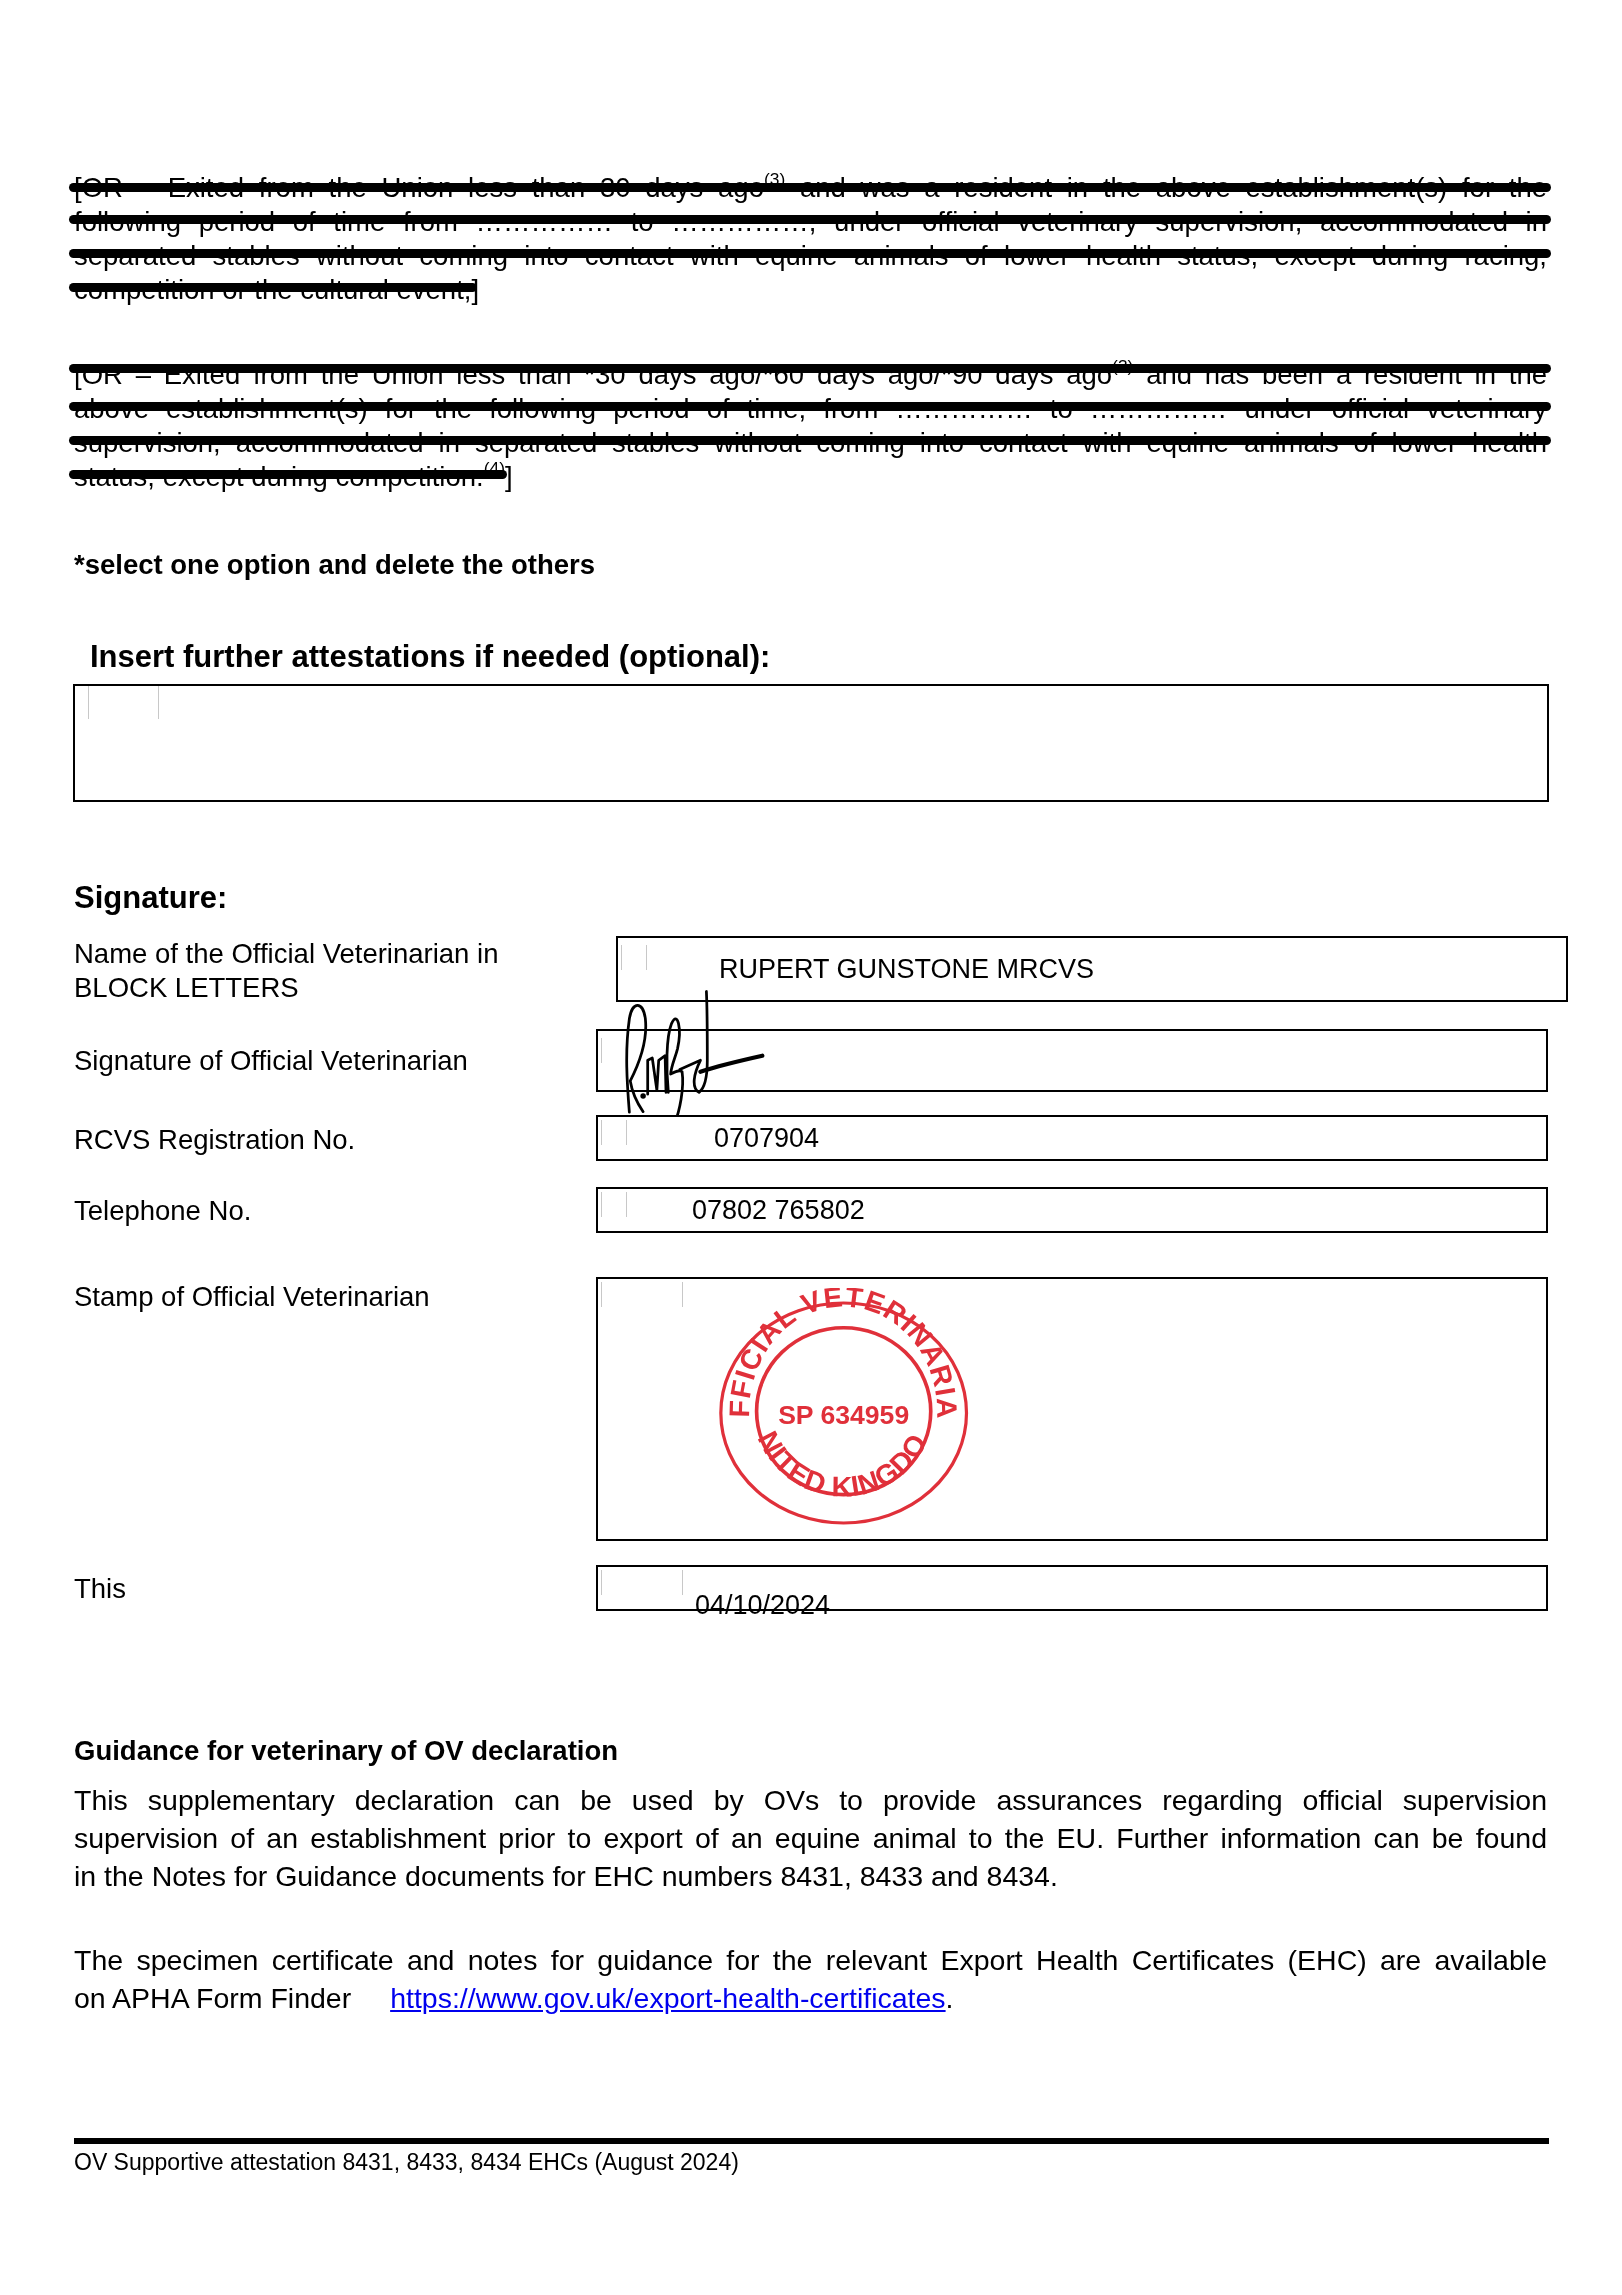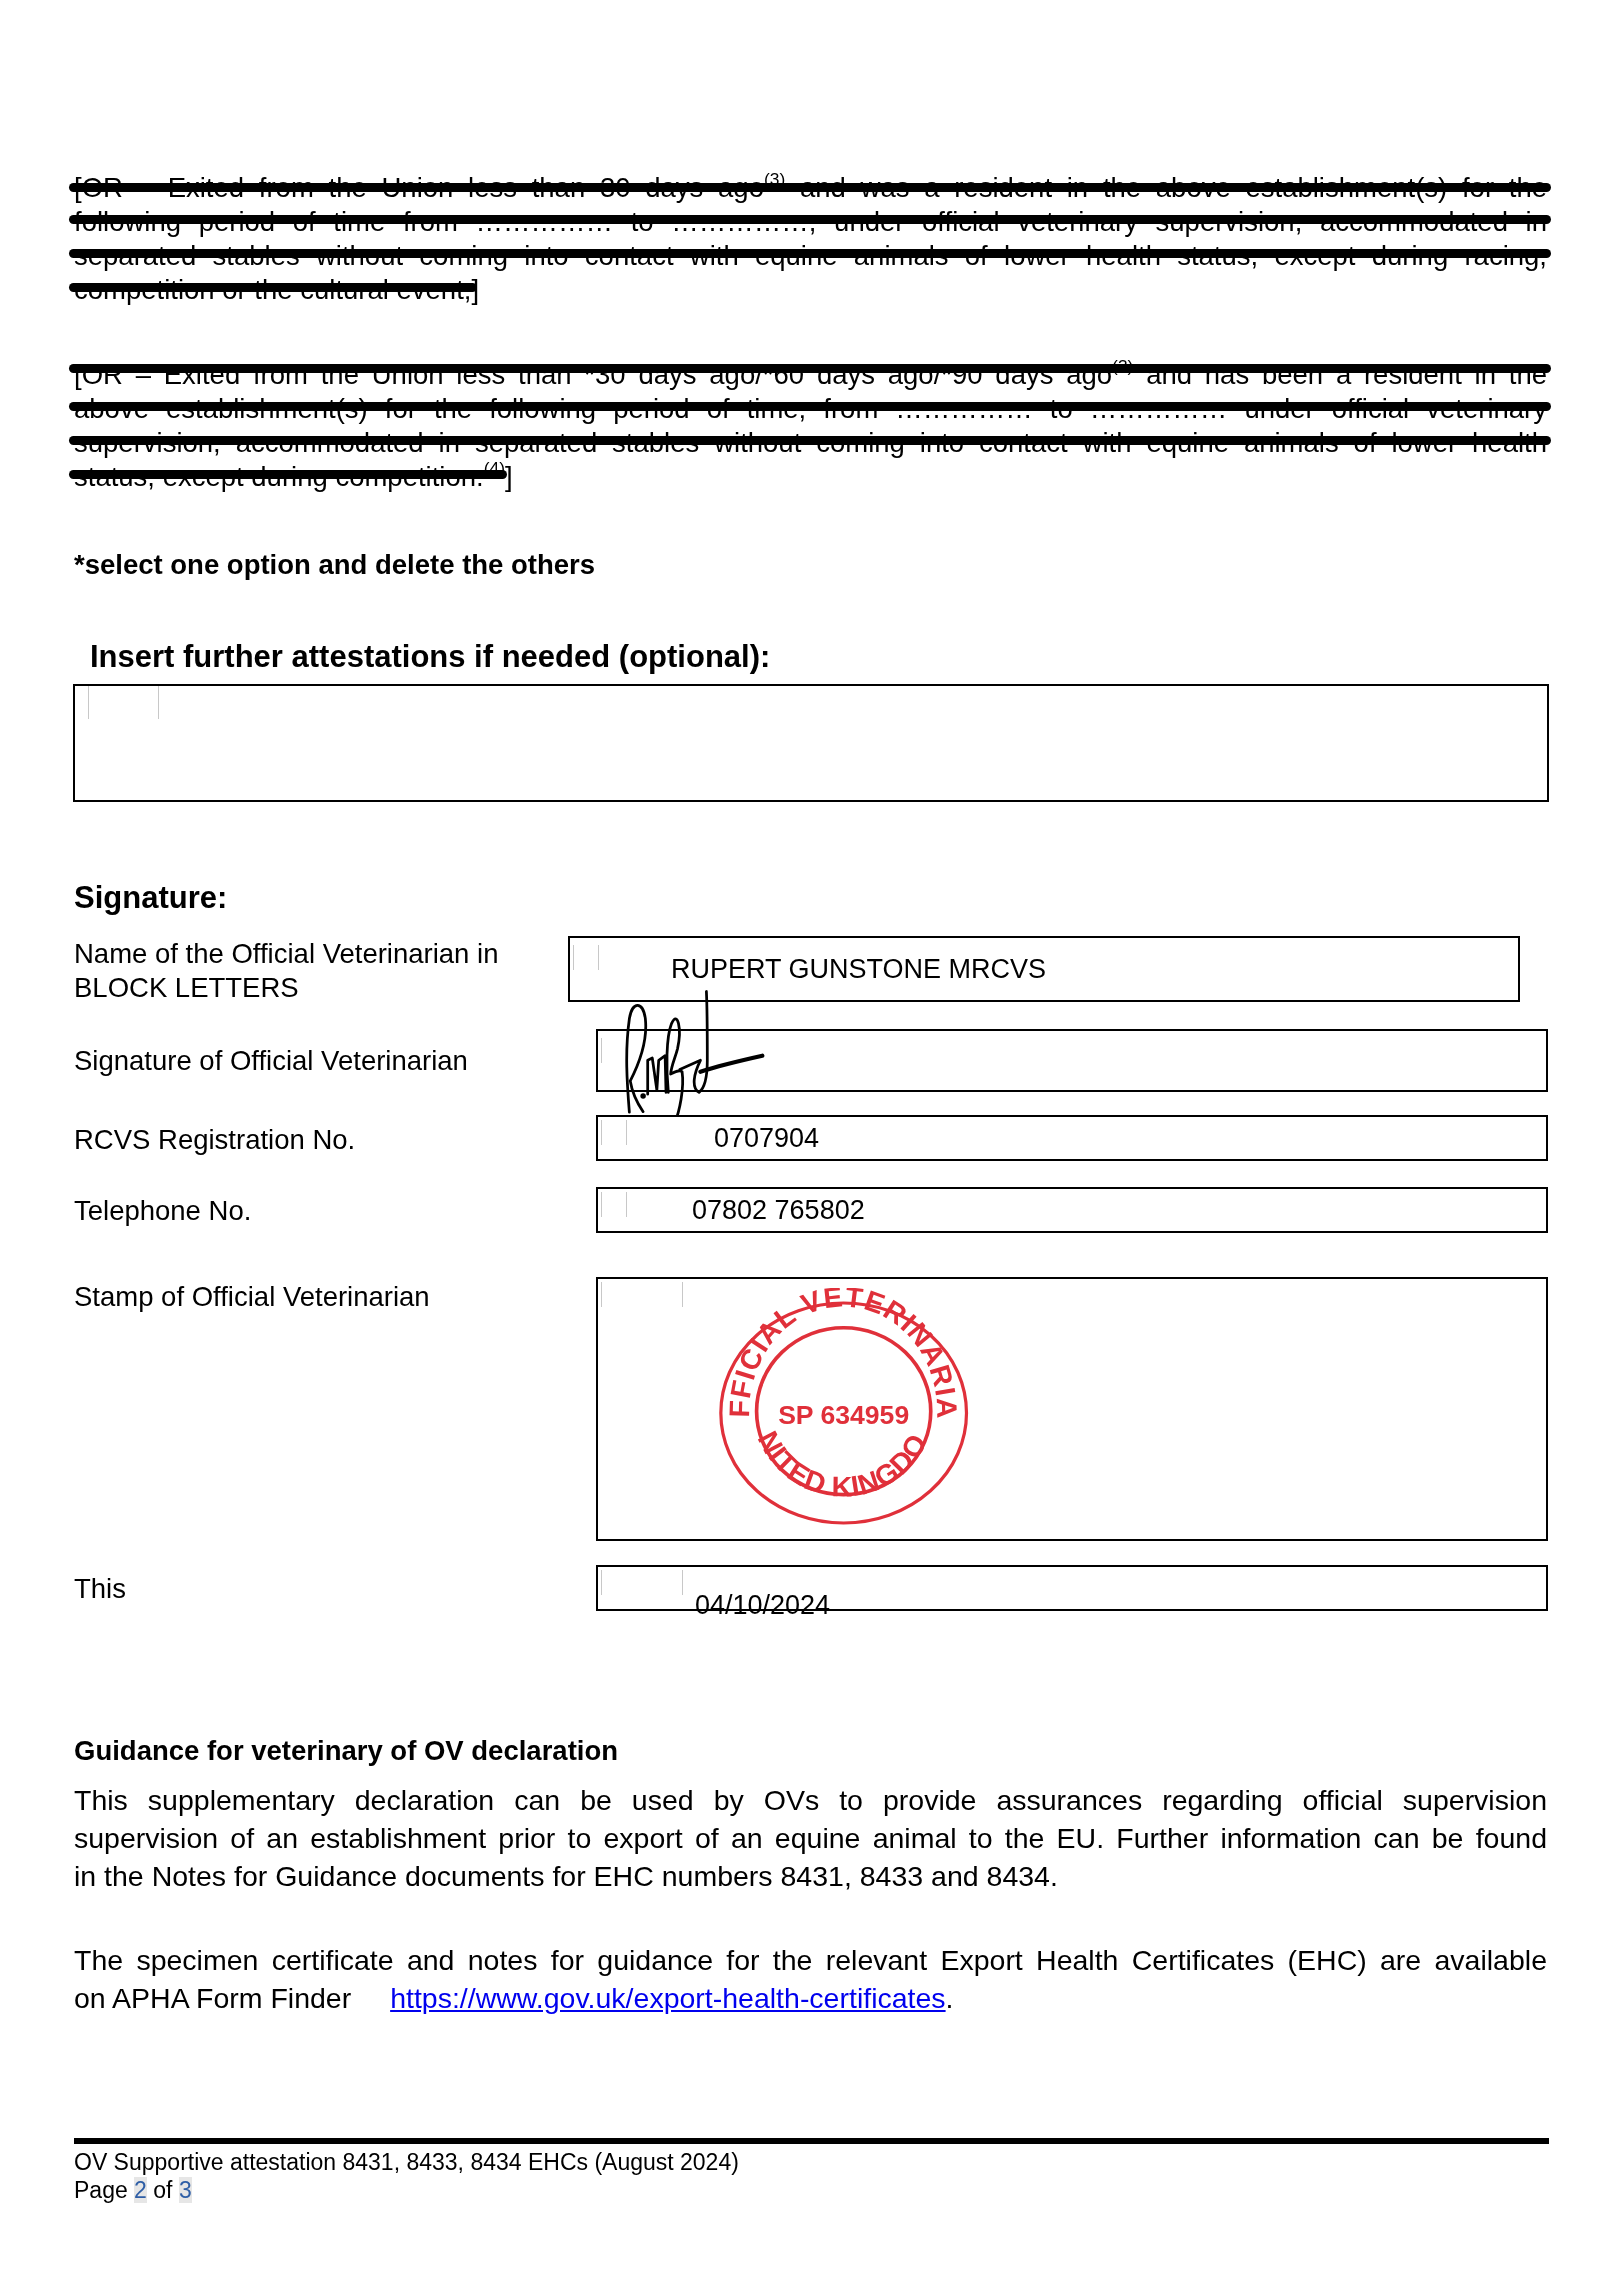--- a/index.html
+++ b/index.html
@@ -86,21 +86,21 @@
   <span class="field-marker" style="left:83px; height:33px;"></span>
   <span></span>
 </div>
 
 <div class="abs h-sig">Signature:</div>
 
 <div class="abs label" style="top:937px;">
   <div>Name of the Official Veterinarian in</div>
   <div>BLOCK LETTERS</div>
 </div>
-<div class="abs box" style="left:568px; top:936px; width:948px; height:62px;">
+<div class="abs box" style="left:616px; top:936px; width:948px; height:62px;">
   <span class="field-marker" style="left:2.8px; height:25px; top:7.3px;"></span>
   <span class="field-marker" style="left:28px; height:25px; top:7.3px;"></span>
   <span class="value" style="left:101px; top:16px;">RUPERT GUNSTONE MRCVS</span>
 </div>
 
 <div class="abs label" style="top:1044px;">Signature of Official Veterinarian</div>
 <div class="abs box" style="left:596px; top:1029px; width:948px; height:59px;">
   <span class="field-marker" style="left:2.8px; height:25px; top:7.3px;"></span>
   <span class="field-marker" style="left:28px; height:25px; top:7.3px;"></span>
 </div>
@@ -166,17 +166,14 @@
 <div class="abs guide" style="top:1941px;">
   <span class="line j">The specimen certificate and notes for guidance for the relevant Export Health Certificates (EHC) are available</span>
   <span class="line">
     <span>on APHA Form Finder </span><a class="link" href="#">https://www.gov.uk/export-health-certificates</a><span>.</span>
   </span>
 </div>
 
 <div class="abs footer-rule"></div>
 <div class="abs footer">
   <div>OV Supportive attestation 8431, 8433, 8434 EHCs (August 2024)</div>
-  <div>
-    <span>Page </span><span class="pg">2</span><span> of </span><span class="pg">3</span>
-  </div>
 </div>
 
 
 </body></html>

